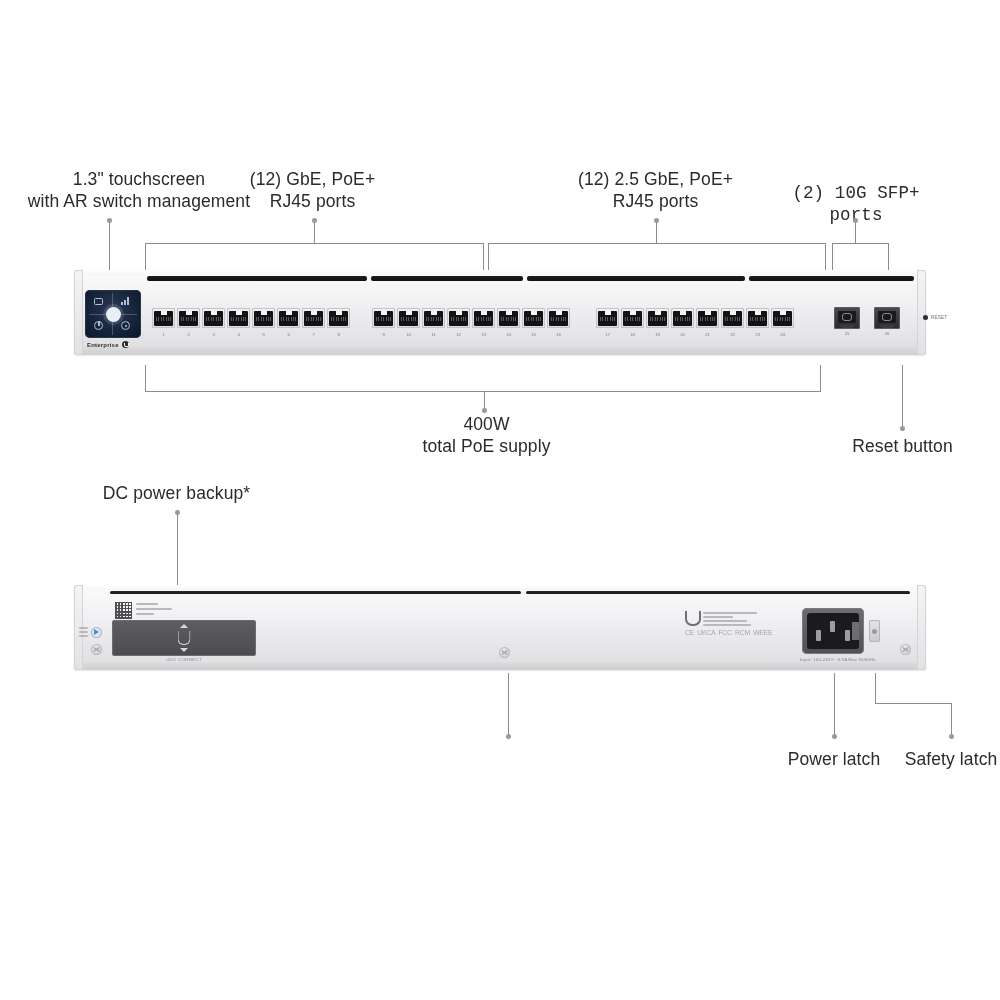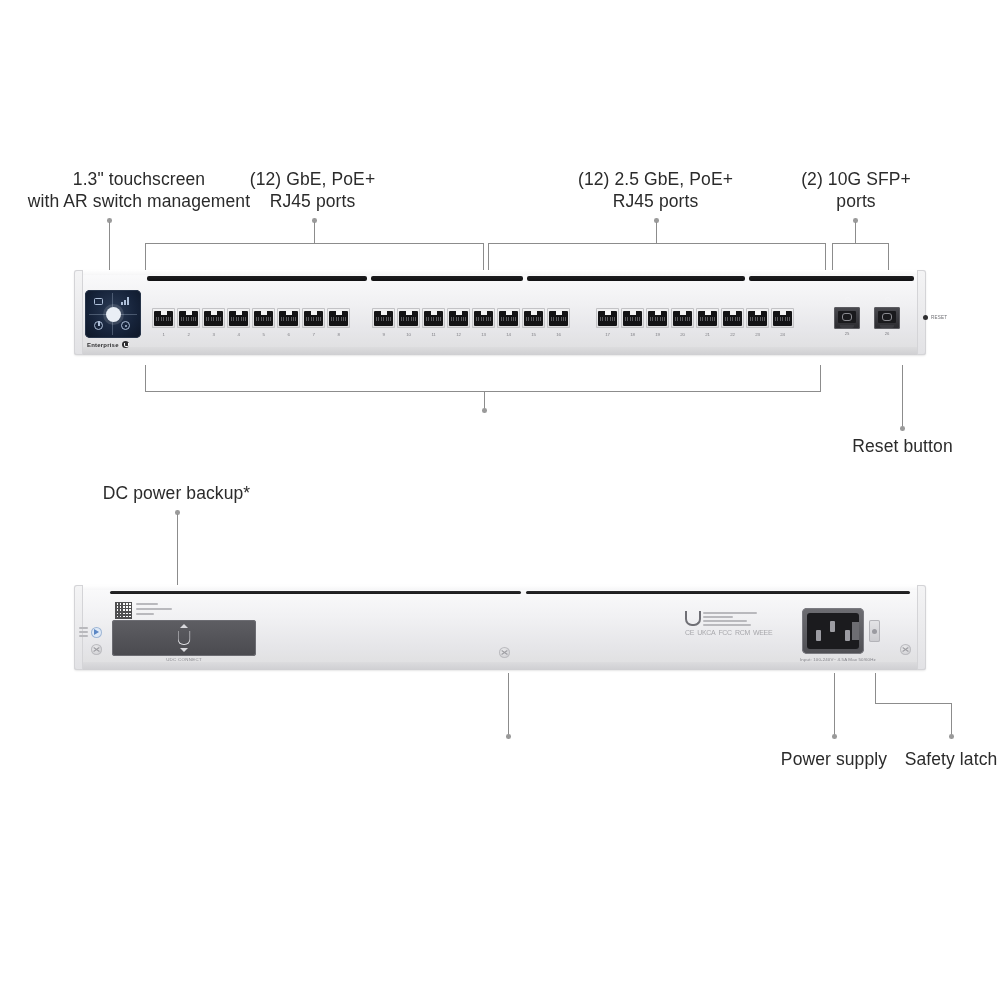--- a/index.html
+++ b/index.html
@@ -245,21 +245,21 @@
 <body>
 
 <div id="stage">
 
   <div class="callout" style="left:4px;top:168px;width:270px;">1.3" touchscreen
 with AR switch management</div>
   <div class="callout" style="left:210px;top:168px;width:205px;">(12) GbE, PoE+
 RJ45 ports</div>
   <div class="callout" style="left:553px;top:168px;width:205px;">(12) 2.5 GbE, PoE+
 RJ45 ports</div>
-  <div class="callout" style="left:776px;top:168px;width:160px;">(2) 10G SFP+
+  <div class="callout" style="left:776px;top:182px;width:160px;font-family:Liberation Mono, monospace;">(2) 10G SFP+
 ports</div>
 
   <div class="dot" style="left:107px;top:218px;"></div>
   <div class="lead v" style="left:109px;top:222px;height:48px;"></div>
 
   <div class="dot" style="left:312px;top:218px;"></div>
   <div class="lead v" style="left:314px;top:222px;height:22px;"></div>
   <div class="lead h" style="left:145px;top:243px;width:339px;"></div>
   <div class="lead v" style="left:145px;top:243px;height:27px;"></div>
   <div class="lead v" style="left:483px;top:243px;height:27px;"></div>
@@ -481,20 +481,22 @@
       <div class="resethole"></div>
       <div class="resettxt">RESET</div>
     </div>
   </div>
 
   <div class="lead v" style="left:145px;top:365px;height:27px;"></div>
   <div class="lead h" style="left:145px;top:391px;width:676px;"></div>
   <div class="lead v" style="left:820px;top:365px;height:27px;"></div>
   <div class="lead v" style="left:484px;top:391px;height:18px;"></div>
   <div class="dot" style="left:482px;top:408px;"></div>
+  <div class="callout" style="left:384px;top:413px;width:205px;">400W
+total PoE supply</div>
 
   <div class="lead v" style="left:902px;top:365px;height:62px;"></div>
   <div class="dot" style="left:900px;top:426px;"></div>
   <div class="callout" style="left:800px;top:435px;width:205px;">Reset button</div>
 
   <div class="callout" style="left:74px;top:482px;width:205px;">DC power backup*</div>
   <div class="dot" style="left:175px;top:510px;"></div>
   <div class="lead v" style="left:177px;top:514px;height:71px;"></div>
 
   <div class="chassis" style="left:74px;top:585px;width:852px;height:85px;">
@@ -554,21 +556,21 @@
     <div class="inputtxt" style="left:726px;top:72px;">Input: 100-240V~ 4.5A Max 50/60Hz</div>
 
     <div class="screw" style="left:826px;top:59px;"></div>
   </div>
 
   <div class="lead v" style="left:508px;top:673px;height:62px;"></div>
   <div class="dot" style="left:506px;top:734px;"></div>
 
   <div class="lead v" style="left:834px;top:673px;height:62px;"></div>
   <div class="dot" style="left:832px;top:734px;"></div>
-  <div class="callout" style="left:757px;top:748px;width:154px;">Power supply</div>
+  <div class="callout" style="left:757px;top:748px;width:154px;">Power latch</div>
 
   <div class="lead v" style="left:875px;top:673px;height:31px;"></div>
   <div class="lead h" style="left:875px;top:703px;width:77px;"></div>
   <div class="lead v" style="left:951px;top:703px;height:32px;"></div>
   <div class="dot" style="left:949px;top:734px;"></div>
   <div class="callout" style="left:876px;top:748px;width:150px;">Safety latch</div>
 
 
 </div>
 

